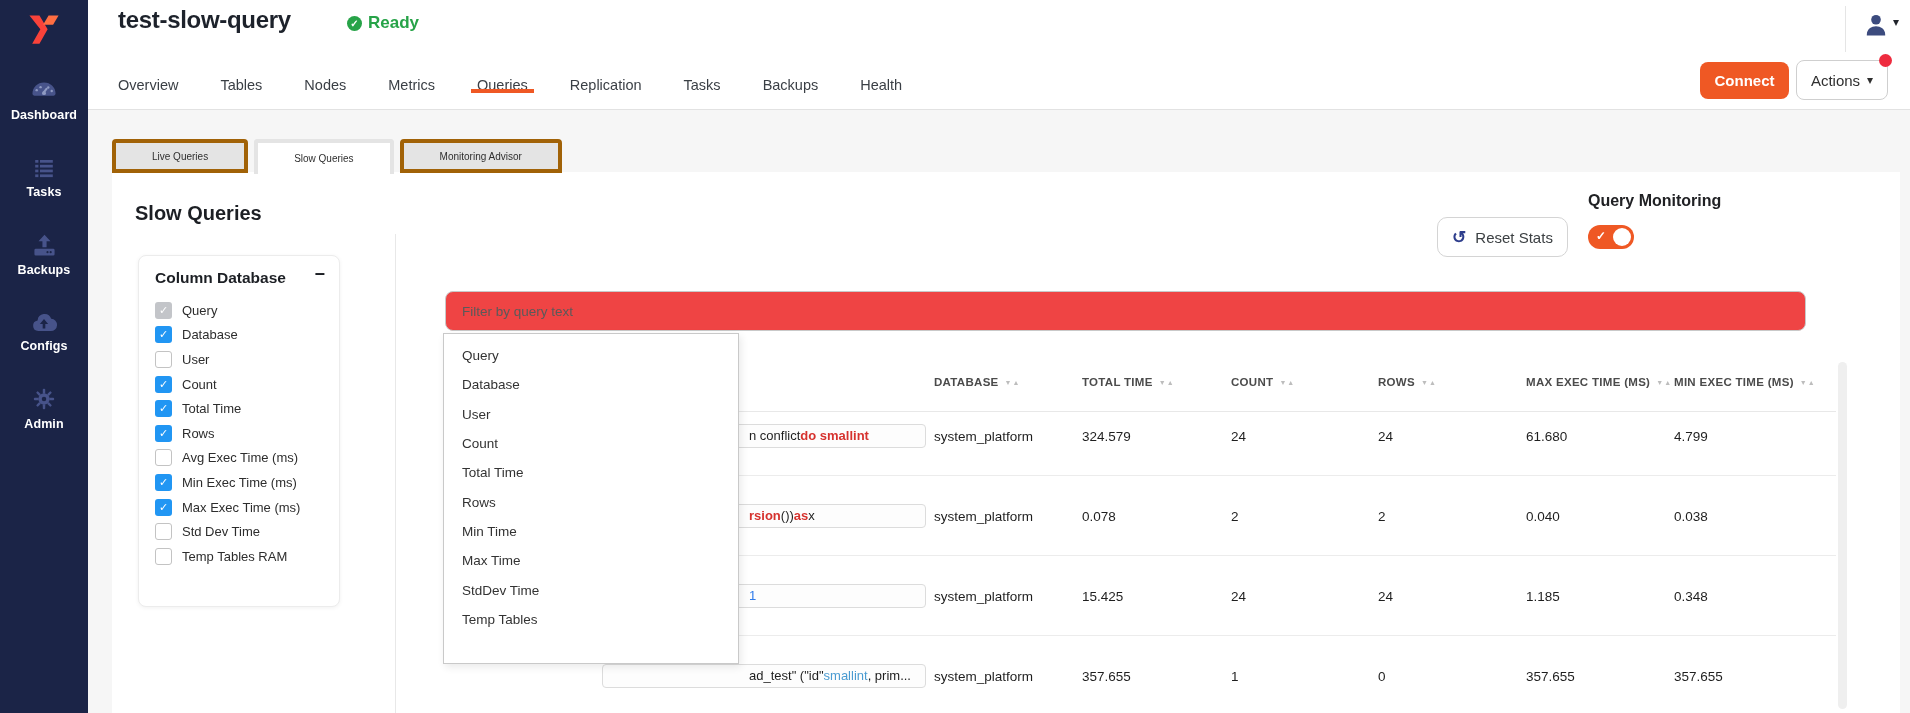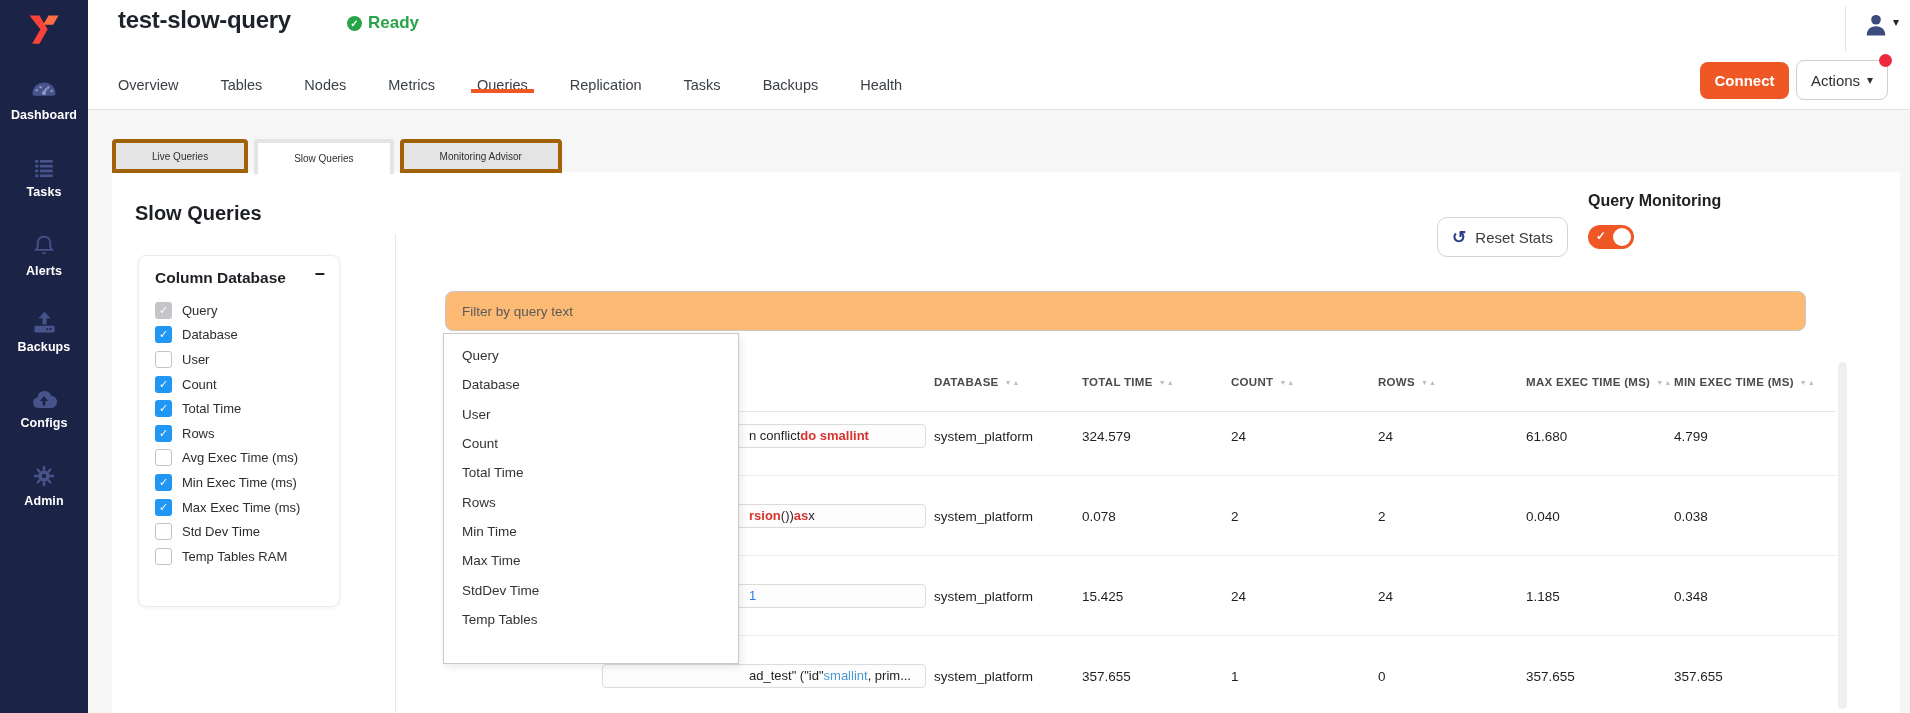--- a/index.html
+++ b/index.html
@@ -56,21 +56,21 @@
   .card-collapse{position:absolute;right:14px;top:8px;font-size:18px;font-weight:800;color:#1c1f24;cursor:pointer;}
   .cd-list{position:absolute;left:16px;top:42px;right:8px;}
   .cd-row{height:24.6px;display:flex;align-items:center;gap:10px;cursor:pointer;}
   .cbx{width:17px;height:17px;border-radius:3px;display:flex;align-items:center;justify-content:center;font-size:11px;color:#fff;flex:0 0 auto;}
   .cbx.checked{background:var(--cbblue);}
   .cbx.checked.disabled{background:#c3c5c9;}
   .cbx.unchecked{background:#fff;border:1.5px solid #c3c3c3;}
   .cd-label{font-size:13px;color:#2d2d2d;}
 
   
-  .filter{position:absolute;left:333px;top:119px;width:1361px;height:40px;border:1px solid #c9c9c9;border-radius:8px;background:#fdba74;font-size:13.5px;color:#333;padding-left:16px;outline:none;font-family:"Liberation Sans",sans-serif;}
+  .filter{position:absolute;left:333px;top:119px;width:1361px;height:40px;border:1px solid #c9c9c9;border-radius:8px;background:#ef4444;font-size:13.5px;color:#333;padding-left:16px;outline:none;font-family:"Liberation Sans",sans-serif;}
   .filter::placeholder{color:#5a5a5a;opacity:1;}
   .dropdown{position:absolute;left:331px;top:161px;width:296px;height:331px;background:#fff;border:1px solid #c9c9c9;box-shadow:2px 3px 8px rgba(0,0,0,.09);z-index:40;padding-top:7px;}
   .dd-item{height:29.3px;display:flex;align-items:center;padding-left:18px;font-size:13.5px;color:#333;cursor:pointer;}
 
   
   .thead{position:absolute;left:333px;top:196px;width:1391px;height:44px;border-bottom:1px solid #e8e8e8;}
   .hcell{position:absolute;top:8px;display:flex;align-items:center;gap:6px;font-size:11.5px;font-weight:700;color:#4b4b4b;letter-spacing:.3px;cursor:pointer;white-space:nowrap;}
   .sort{font-size:7px;color:#bdbdbd;letter-spacing:1px;}
   .c0{left:489px}.c1{left:637px}.c2{left:786px}.c3{left:933px}.c4{left:1081px}.c5{left:1229px}
   .trow{position:absolute;left:333px;width:1391px;height:80px;border-bottom:1px solid #ececec;}
@@ -108,27 +108,20 @@
         <rect x="5" y="5" width="4" height="3.4"></rect>
           <rect x="11" y="5" width="16" height="3.4"></rect>
         <rect x="5" y="11" width="4" height="3.4"></rect>
           <rect x="11" y="11" width="16" height="3.4"></rect>
         <rect x="5" y="17" width="4" height="3.4"></rect>
           <rect x="11" y="17" width="16" height="3.4"></rect>
         <rect x="5" y="23" width="4" height="3.4"></rect>
           <rect x="11" y="23" width="16" height="3.4"></rect>
       </svg>
       <span class="side-label">Tasks</span>
-    </div>
-    <div class="side-item">
-      <svg width="26" height="27" viewBox="0 0 32 32">
-        <path d="M16 5c-4.6 0-7.8 3.4-7.8 8.4v4.8L6 21.5h20l-2.2-3.3v-4.8C23.8 8.4 20.6 5 16 5z" fill="none" stroke="var(--icon)" stroke-width="2.2"></path>
-        <path d="M13.2 24.5a2.9 2.9 0 0 0 5.6 0z" fill="var(--icon)"></path>
-      </svg>
-      <span class="side-label">Alerts</span>
     </div>
     <div class="side-item">
       <svg width="27" height="25" viewBox="0 0 32 30" fill="var(--icon)">
         <path d="M16 2l7.2 8h-4.7v7h-5v-7H8.8z"></path>
         <path d="M5.5 19h21a1.6 1.6 0 0 1 1.6 1.6v4.8a1.6 1.6 0 0 1-1.6 1.6h-21a1.6 1.6 0 0 1-1.6-1.6v-4.8A1.6 1.6 0 0 1 5.5 19z"></path>
         <circle cx="23.4" cy="23" r="1.3" fill="#1b2447"></circle>
           <circle cx="19.6" cy="23" r="1.3" fill="#1b2447"></circle>
       </svg>
       <span class="side-label">Backups</span>
     </div>

